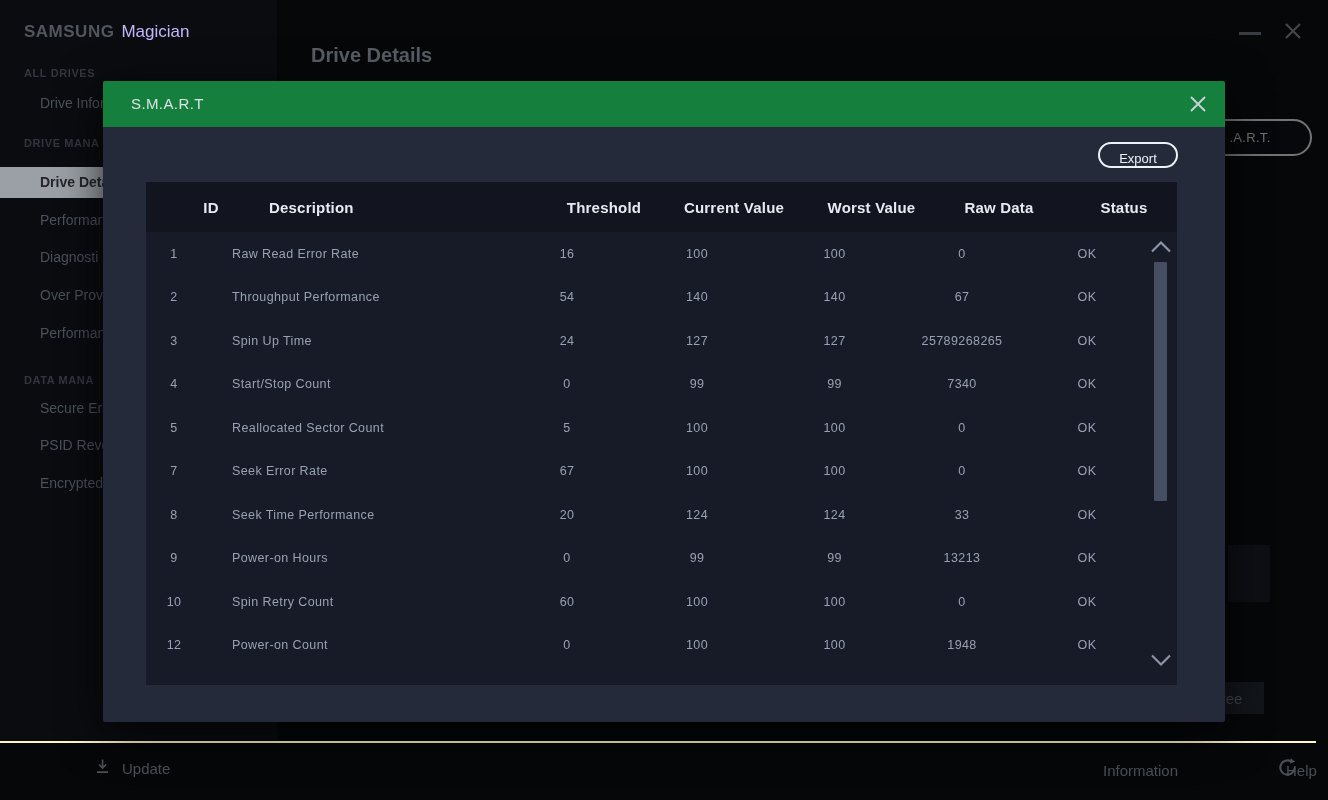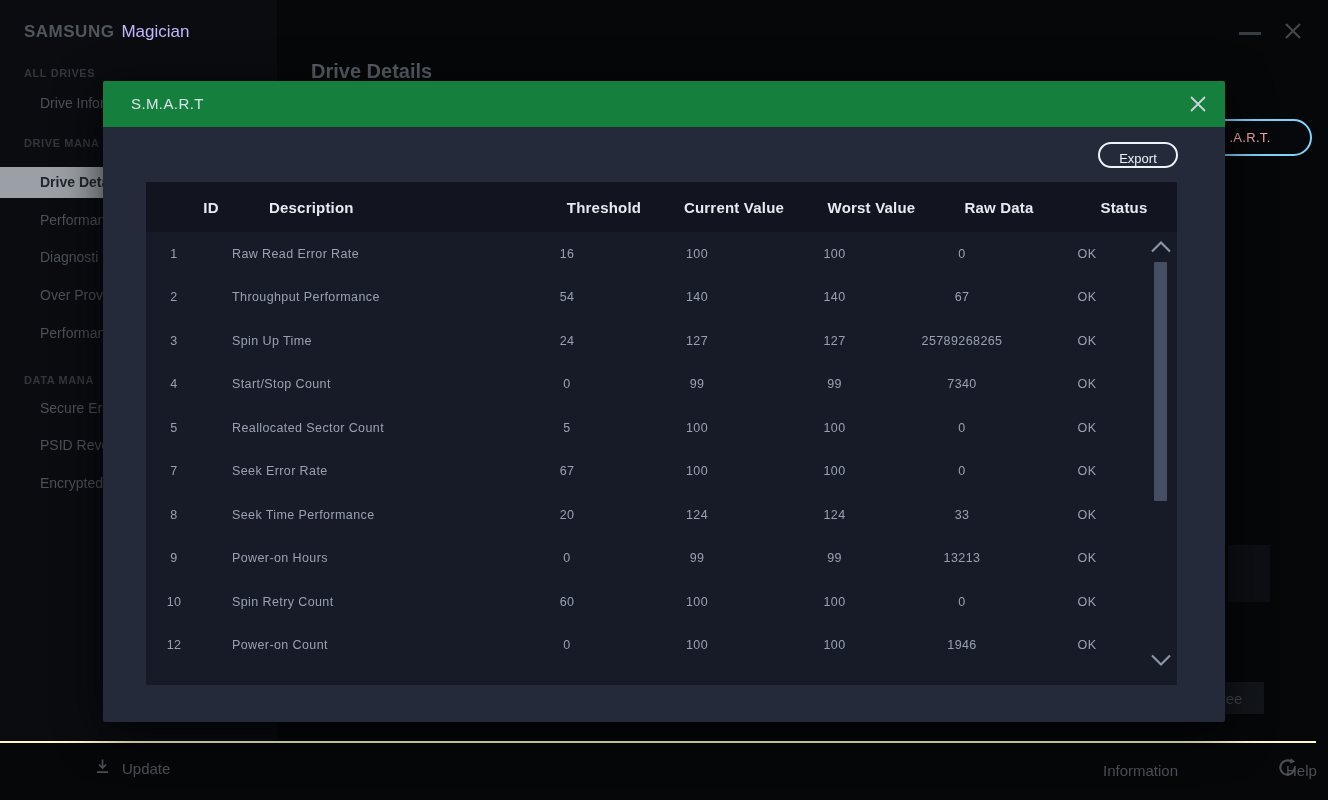--- a/index.html
+++ b/index.html
@@ -9,23 +9,23 @@
   
   .sidebar{position:absolute;left:0;top:0;width:277px;height:741px;background:#0a0c10;}
   .logo{position:absolute;left:24px;top:22px;white-space:nowrap;}
   .logo .samsung{font-weight:bold;font-size:17px;letter-spacing:.5px;color:#51565c;}
   .logo .magician{font-size:17px;color:#c4b5fd;margin-left:7px;}
   .sec-title{position:absolute;left:24px;font-size:11px;font-weight:bold;letter-spacing:.6px;color:#33373c;white-space:nowrap;}
   .side-item{position:absolute;left:40px;font-size:14px;color:#4c5158;white-space:nowrap;}
   .sel-band{position:absolute;left:0;top:167px;width:277px;height:31px;background:#9aa0a5;}
   .side-item.selected{color:#23262b;font-weight:bold;}
 
-  .page-title{position:absolute;left:311px;top:44px;font-size:20px;font-weight:bold;color:#585e66;margin-top:16px;}
-  .bg-pill{position:absolute;left:1188px;top:119px;width:124px;height:37px;border:2px solid #7dd3fc;
-           border-radius:20px;color:#fca5a5;font-size:13px;letter-spacing:.3px;
+  .page-title{position:absolute;left:311px;top:44px;font-size:20px;font-weight:bold;color:#585e66;}
+  .bg-pill{position:absolute;left:1188px;top:119px;width:124px;height:37px;border:2px solid #737373;
+           border-radius:20px;color:#737373;font-size:13px;letter-spacing:.3px;
            display:flex;align-items:center;justify-content:center;box-sizing:border-box;background:#07080b;}
   .bg-fragment{position:absolute;left:1228px;top:545px;width:42px;height:57px;background:#0d0f14;}
   .free-badge{position:absolute;left:1190px;top:682px;width:74px;height:32px;background:#12151a;
               color:#40454d;font-size:15px;display:flex;align-items:center;justify-content:center;}
 
   .footer{position:absolute;left:0;bottom:0;width:1316px;height:59px;border-top:2px solid #fef9c3;box-sizing:border-box;}
   .update-btn{position:absolute;left:94px;top:15px;display:flex;align-items:center;gap:11px;
               color:#4b5058;font-size:15px;}
   .foot-link{position:absolute;top:19px;color:#4b5058;font-size:15px;white-space:nowrap;}
   .foot-info{left:1103px;} .foot-help{left:1286px;}
@@ -223,21 +223,21 @@
             <div class="tcell c4">100</div>
             <div class="tcell c5">0</div>
             <div class="tcell c6">OK</div>
           </div>
           <div class="trow">
             <div class="tcell c0">12</div>
             <div class="tcell c1">Power-on Count</div>
             <div class="tcell c2">0</div>
             <div class="tcell c3">100</div>
             <div class="tcell c4">100</div>
-            <div class="tcell c5">1946</div>
+            <div class="tcell c5">1948</div>
             <div class="tcell c6">OK</div>
           </div>
         </div>
 
       <div class="sb-up">
         <svg width="22" height="15" viewBox="0 0 22 15">
             <polyline points="2,12.5 11,3.5 20,12.5" fill="none" stroke="#8b94a4" stroke-width="2.2"></polyline>
           </svg>
       </div>
       <div class="sb-thumb"></div>

